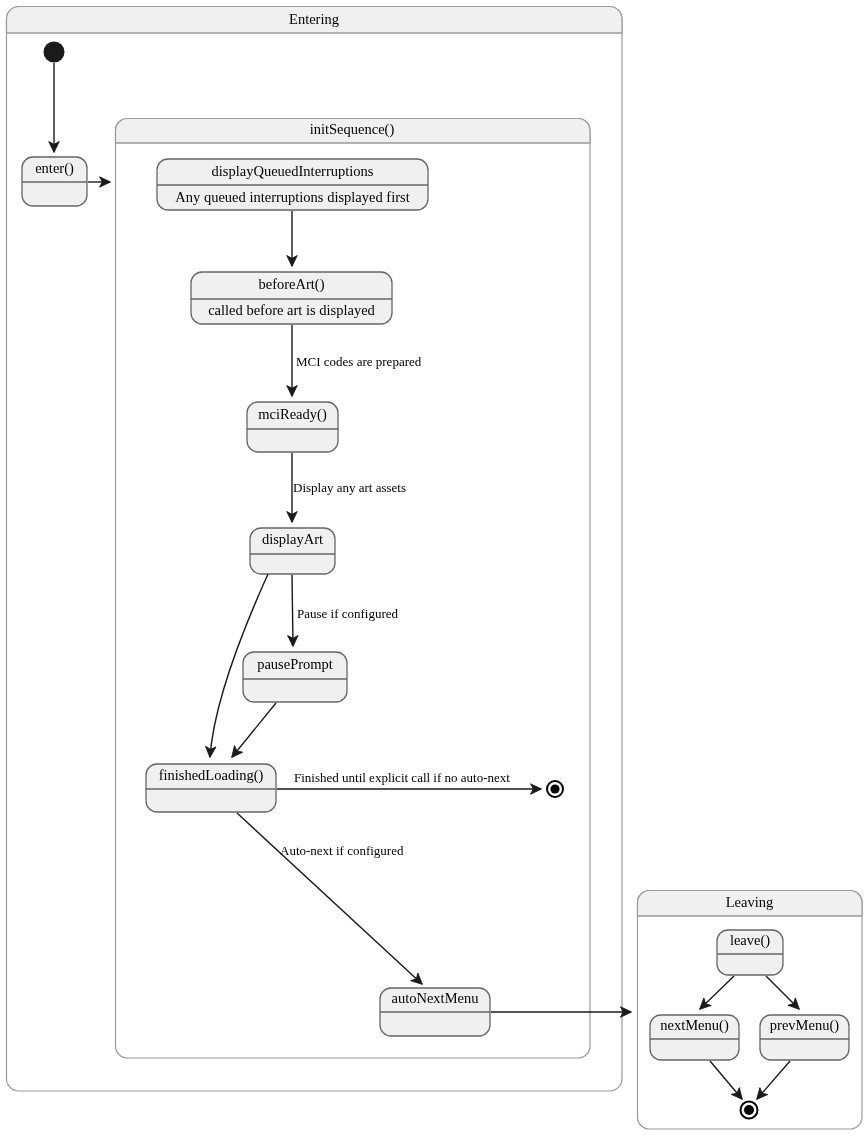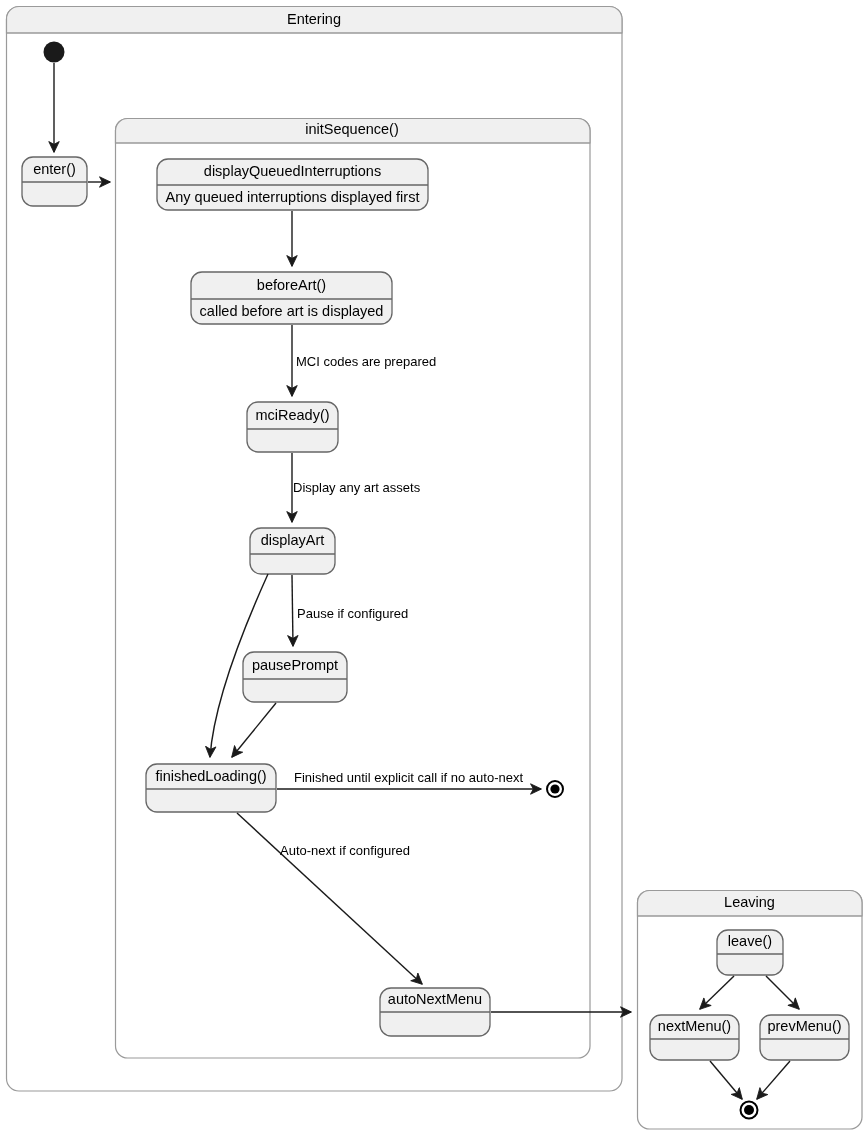--- a/index.html
+++ b/index.html
@@ -10,20 +10,21 @@
   body {
     width: 865px;
     height: 1136px;
     font-family: "Liberation Sans", sans-serif;
     overflow: hidden;
   }
   #diagram-root {
     position: relative;
     width: 865px;
     height: 932px;
+    font-family: Liberation Serif, serif;
   }
   svg#uml-canvas {
     display: block;
     width: 865px;
     height: 1136px;
   }
   .composite-body {
     fill: #ffffff;
     stroke: #9a9a9a;
     stroke-width: 1.2;

